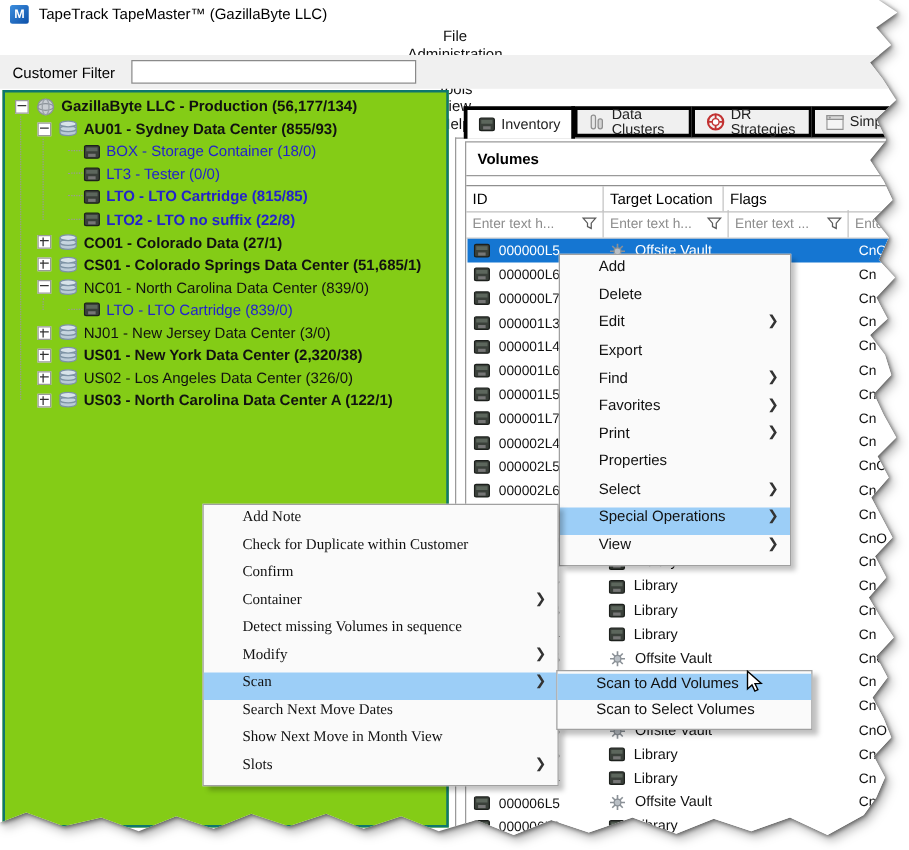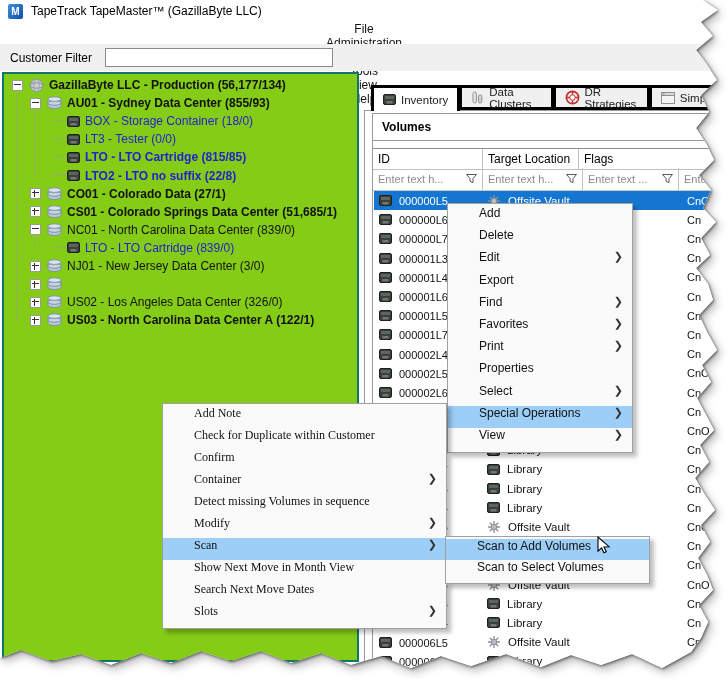--- a/index.html
+++ b/index.html
@@ -211,20 +211,21 @@
             </svg>
     <span class="tl">NJ01 - New Jersey Data Center (3/0)</span>
   </div>
           <div class="titem lv1" style="top:199.1px">
     <span class="exp plus"></span>
             <svg width="15" height="14" viewBox="0 0 15 14">
               <path d="M1 3 v7.2 a6.5 2.3 0 0 0 13 0 V3" fill="#b9cad7" stroke="#7d93a5"></path>
               <ellipse cx="7.5" cy="7" rx="6.5" ry="2.3" fill="#c6d5e0" stroke="#7d93a5"></ellipse>
               <ellipse cx="7.5" cy="3.1" rx="6.5" ry="2.3" fill="#d8e3ea" stroke="#7d93a5"></ellipse>
             </svg>
+    <span class="tl b">US01 - New York Data Center (2,320/38)</span>
   </div>
           <div class="titem lv1" style="top:217.2px">
     <span class="exp plus"></span>
             <svg width="15" height="14" viewBox="0 0 15 14">
               <path d="M1 3 v7.2 a6.5 2.3 0 0 0 13 0 V3" fill="#b9cad7" stroke="#7d93a5"></path>
               <ellipse cx="7.5" cy="7" rx="6.5" ry="2.3" fill="#c6d5e0" stroke="#7d93a5"></ellipse>
               <ellipse cx="7.5" cy="3.1" rx="6.5" ry="2.3" fill="#d8e3ea" stroke="#7d93a5"></ellipse>
             </svg>
     <span class="tl">US02 - Los Angeles Data Center (326/0)</span>
   </div>
@@ -913,25 +914,25 @@
      </div>
         <div class="mi">
        <span>Modify</span>
        <span class="arr">❯</span>
      </div>
         <div class="mi hl">
        <span>Scan</span>
        <span class="arr">❯</span>
      </div>
         <div class="mi">
+       <span>Search Next Move Dates</span>
+
+     </div>
+        <div class="mi">
        <span>Show Next Move in Month View</span>
-
-     </div>
-        <div class="mi">
-       <span>Search Next Move Dates</span>
 
      </div>
         <div class="mi">
        <span>Slots</span>
        <span class="arr">❯</span>
      </div>
       </div>
     <div class="menu" id="menu-scan">
         <div class="mi hl">
        <span>Scan to Add Volumes</span>

